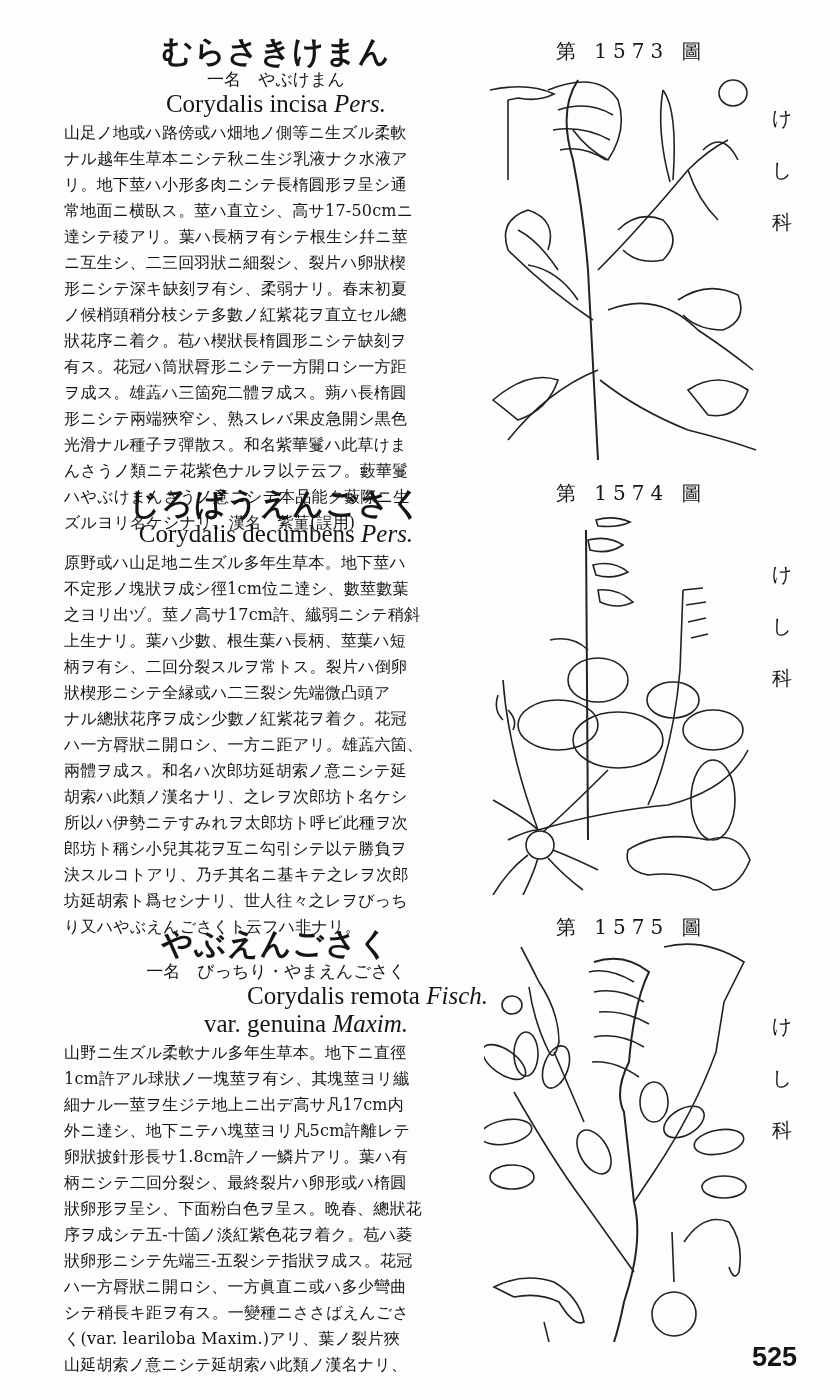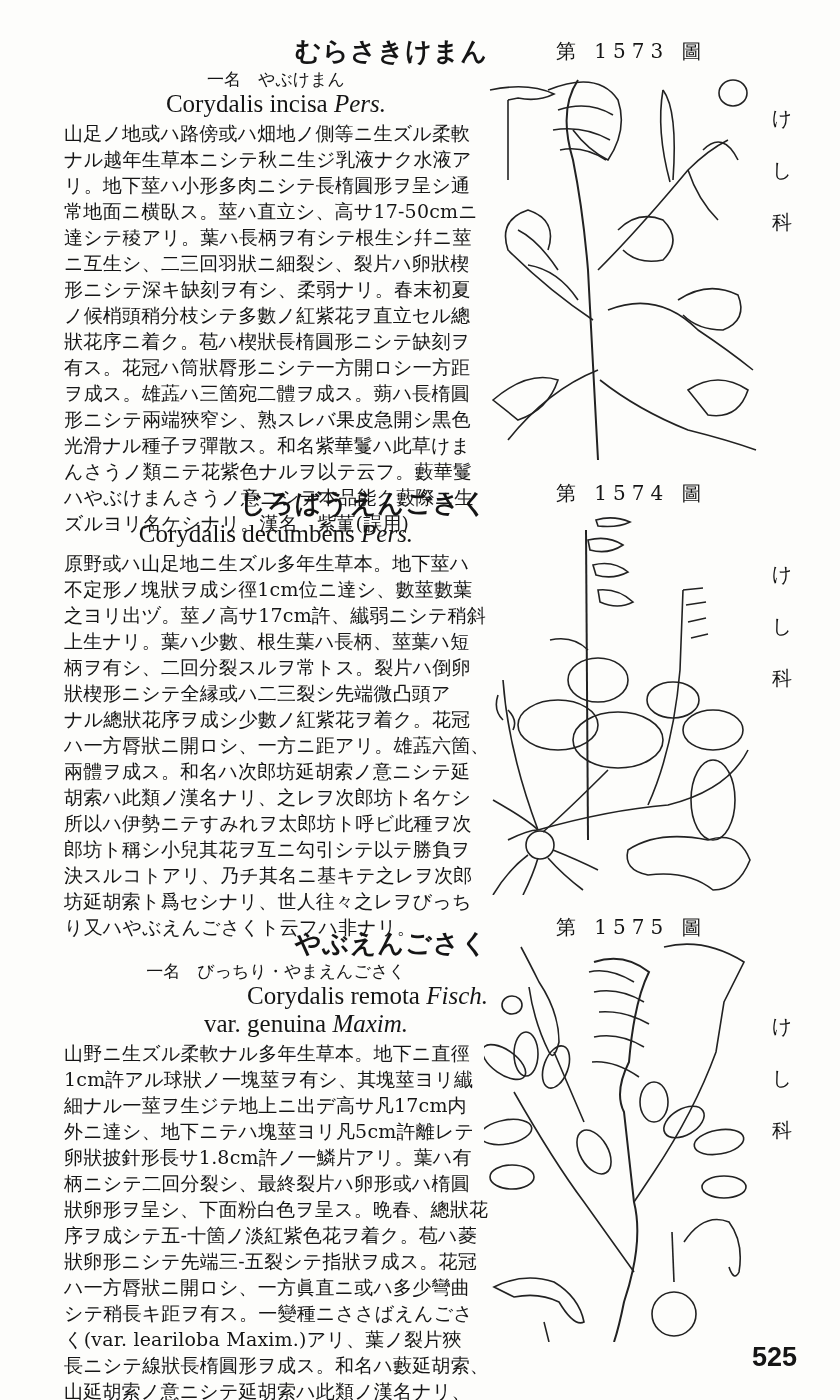--- a/index.html
+++ b/index.html
@@ -1,23 +1,23 @@
 <!DOCTYPE html>
 <html><head>
 <meta charset="utf-8">
 <style>
   html,body{margin:0;padding:0;}
   body{width:840px;height:1400px;background:#fdfdfb;color:#151515;position:relative;overflow:hidden;font-family:"DejaVu Serif",serif;}
   .entry{position:absolute;left:64px;width:424px;}
-  .title-jp{text-align:right;font-size:26px;font-weight:bold;letter-spacing:1px;line-height:34px;}
+  .title-jp{text-align:center;font-size:31px;font-weight:bold;letter-spacing:1px;line-height:34px;}
   .alt-name{text-align:center;font-size:17px;line-height:22px;}
   .sci{text-align:center;font-family:"Liberation Serif",serif;font-size:25px;line-height:28px;}
   .sci i{font-family:"Liberation Serif",serif;}
   .var{font-family:"Liberation Serif",serif;font-size:25px;line-height:28px;padding-left:140px;}
-  .body-text{font-size:19px;line-height:26px;letter-spacing:0.2px;text-align:justify;margin-top:2px;}
+  .body-text{font-size:16px;line-height:26px;letter-spacing:0.2px;text-align:justify;margin-top:2px;}
   .body-text .ln{display:block;white-space:nowrap;overflow:hidden;}
   .fig-label{position:absolute;font-size:20px;font-weight:normal;letter-spacing:6px;}
   .family{position:absolute;width:24px;font-size:20px;line-height:52px;text-align:center;}
   .illus{position:absolute;}
   .page-num{position:absolute;left:752px;top:1342px;font-family:Liberation Sans, sans-serif;font-weight:bold;font-size:27px;}
 </style>
 </head>
 <body>
 
 <div class="entry" style="top:34px;">
@@ -134,21 +134,20 @@
     <span class="ln">細ナル一莖ヲ生ジテ地上ニ出デ高サ凡17cm内</span>
     <span class="ln">外ニ達シ、地下ニテハ塊莖ヨリ凡5cm許離レテ</span>
     <span class="ln">卵狀披針形長サ1.8cm許ノ一鱗片アリ。葉ハ有</span>
     <span class="ln">柄ニシテ二回分裂シ、最終裂片ハ卵形或ハ楕圓</span>
     <span class="ln">狀卵形ヲ呈シ、下面粉白色ヲ呈ス。晩春、總狀花</span>
     <span class="ln">序ヲ成シテ五-十箇ノ淡紅紫色花ヲ着ク。苞ハ菱</span>
     <span class="ln">狀卵形ニシテ先端三-五裂シテ指狀ヲ成ス。花冠</span>
     <span class="ln">ハ一方脣狀ニ開ロシ、一方眞直ニ或ハ多少彎曲</span>
     <span class="ln">シテ稍長キ距ヲ有ス。一變種ニささばえんごさ</span>
     <span class="ln">く(var. leariloba Maxim.)アリ、葉ノ裂片狹</span>
-    <span class="ln">長ニシテ線狀長楕圓形ヲ成ス。和名ハ藪延胡索、</span>
     <span class="ln">山延胡索ノ意ニシテ延胡索ハ此類ノ漢名ナリ、</span>
 
   </div>
 </div>
 
 <div class="fig-label" style="left:556px;top:914px;">第 1575 圖</div>
 <div class="family" style="left:770px;top:1000px;">
   <div>け</div>
   <div>し</div>
   <div>科</div>

